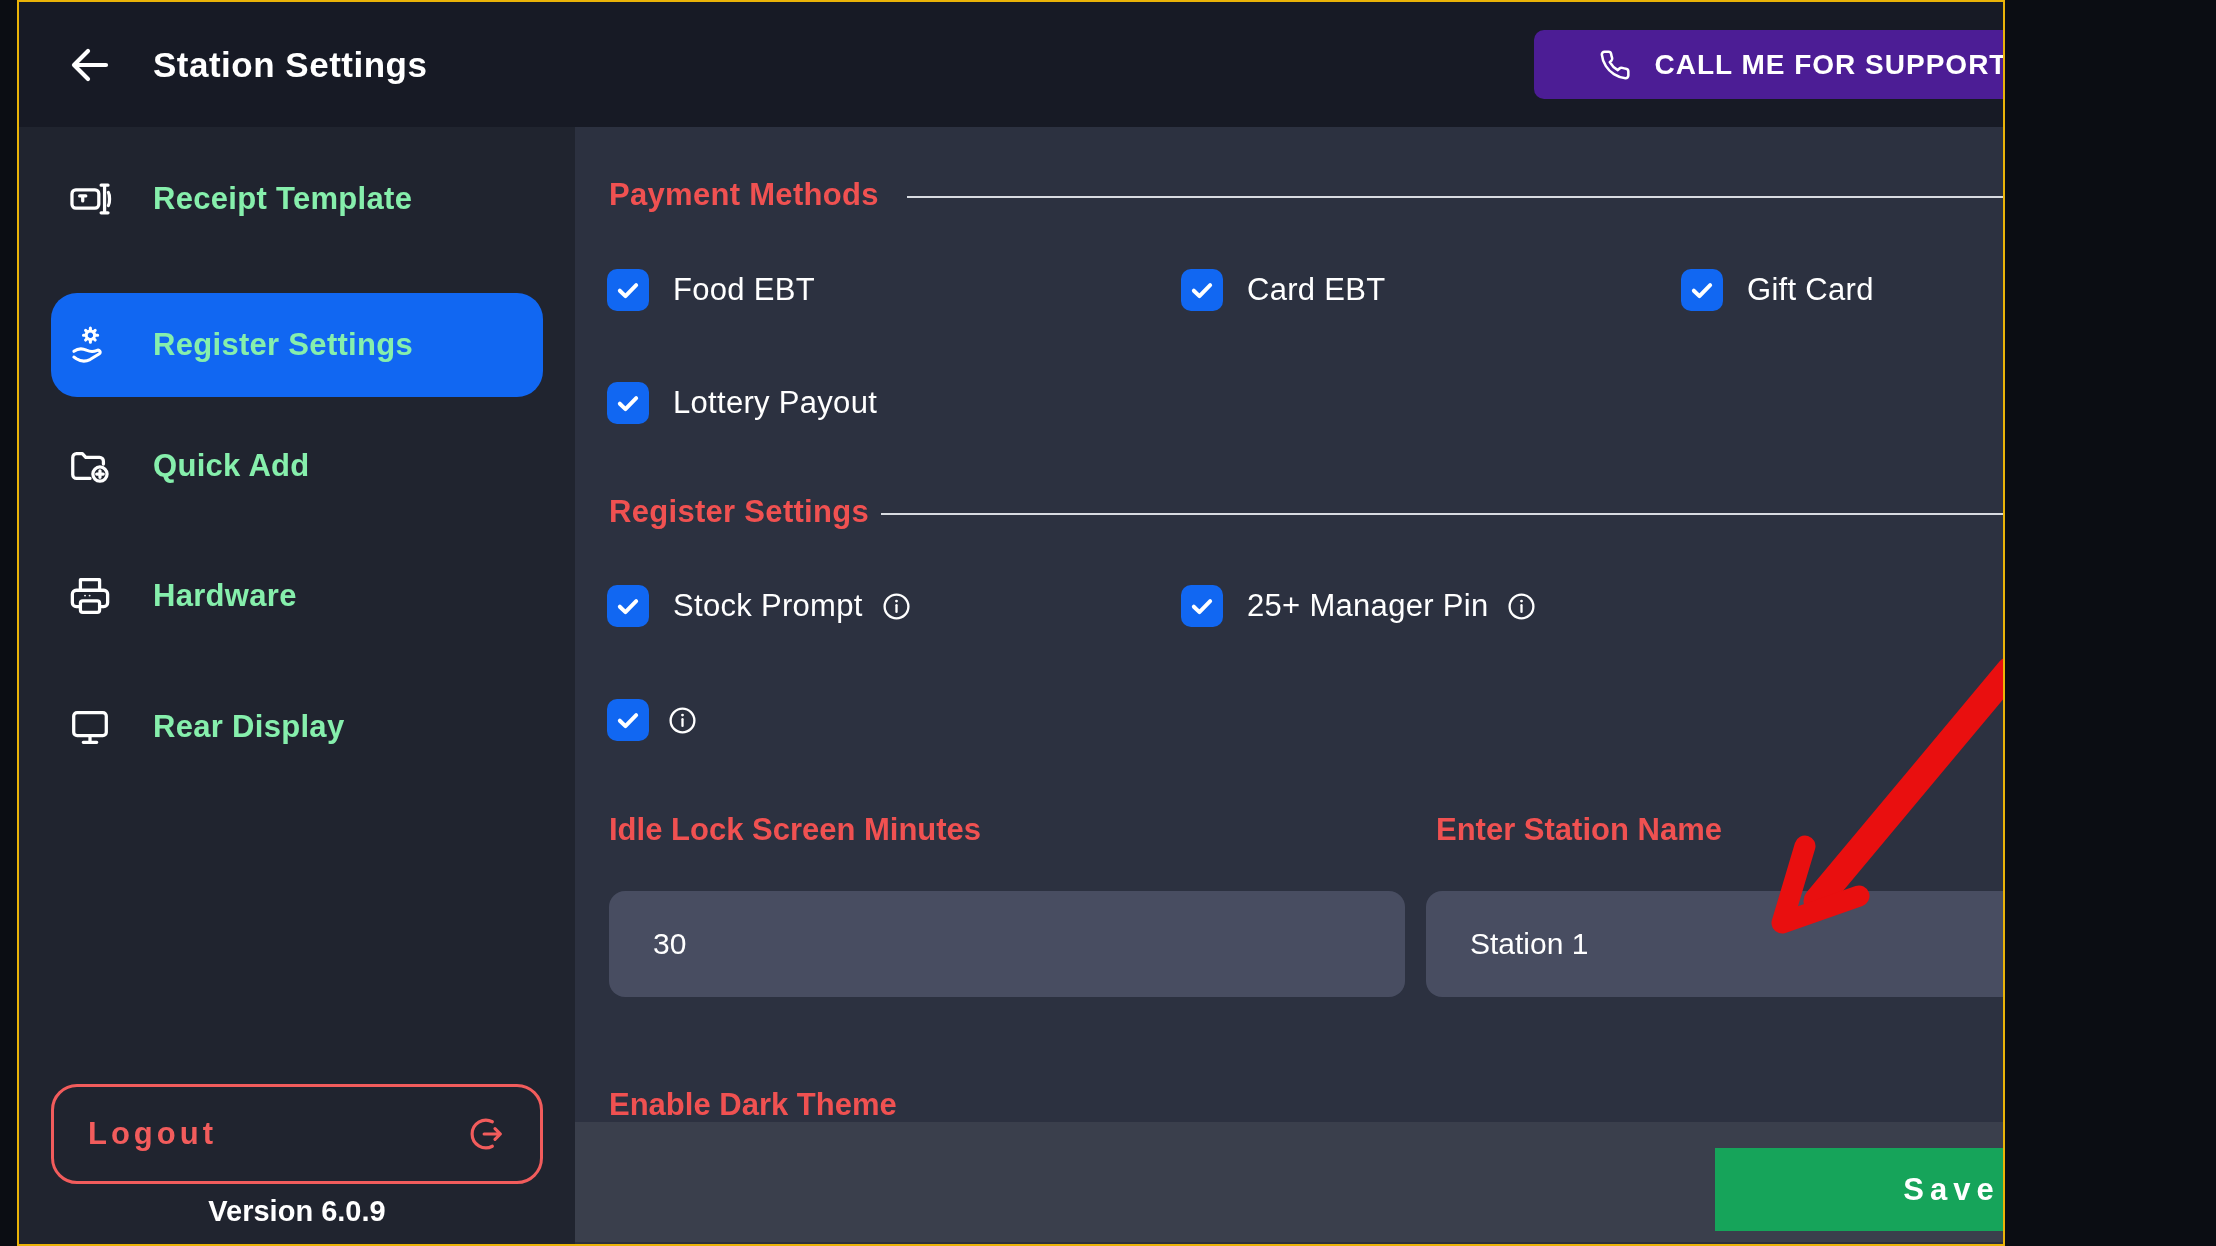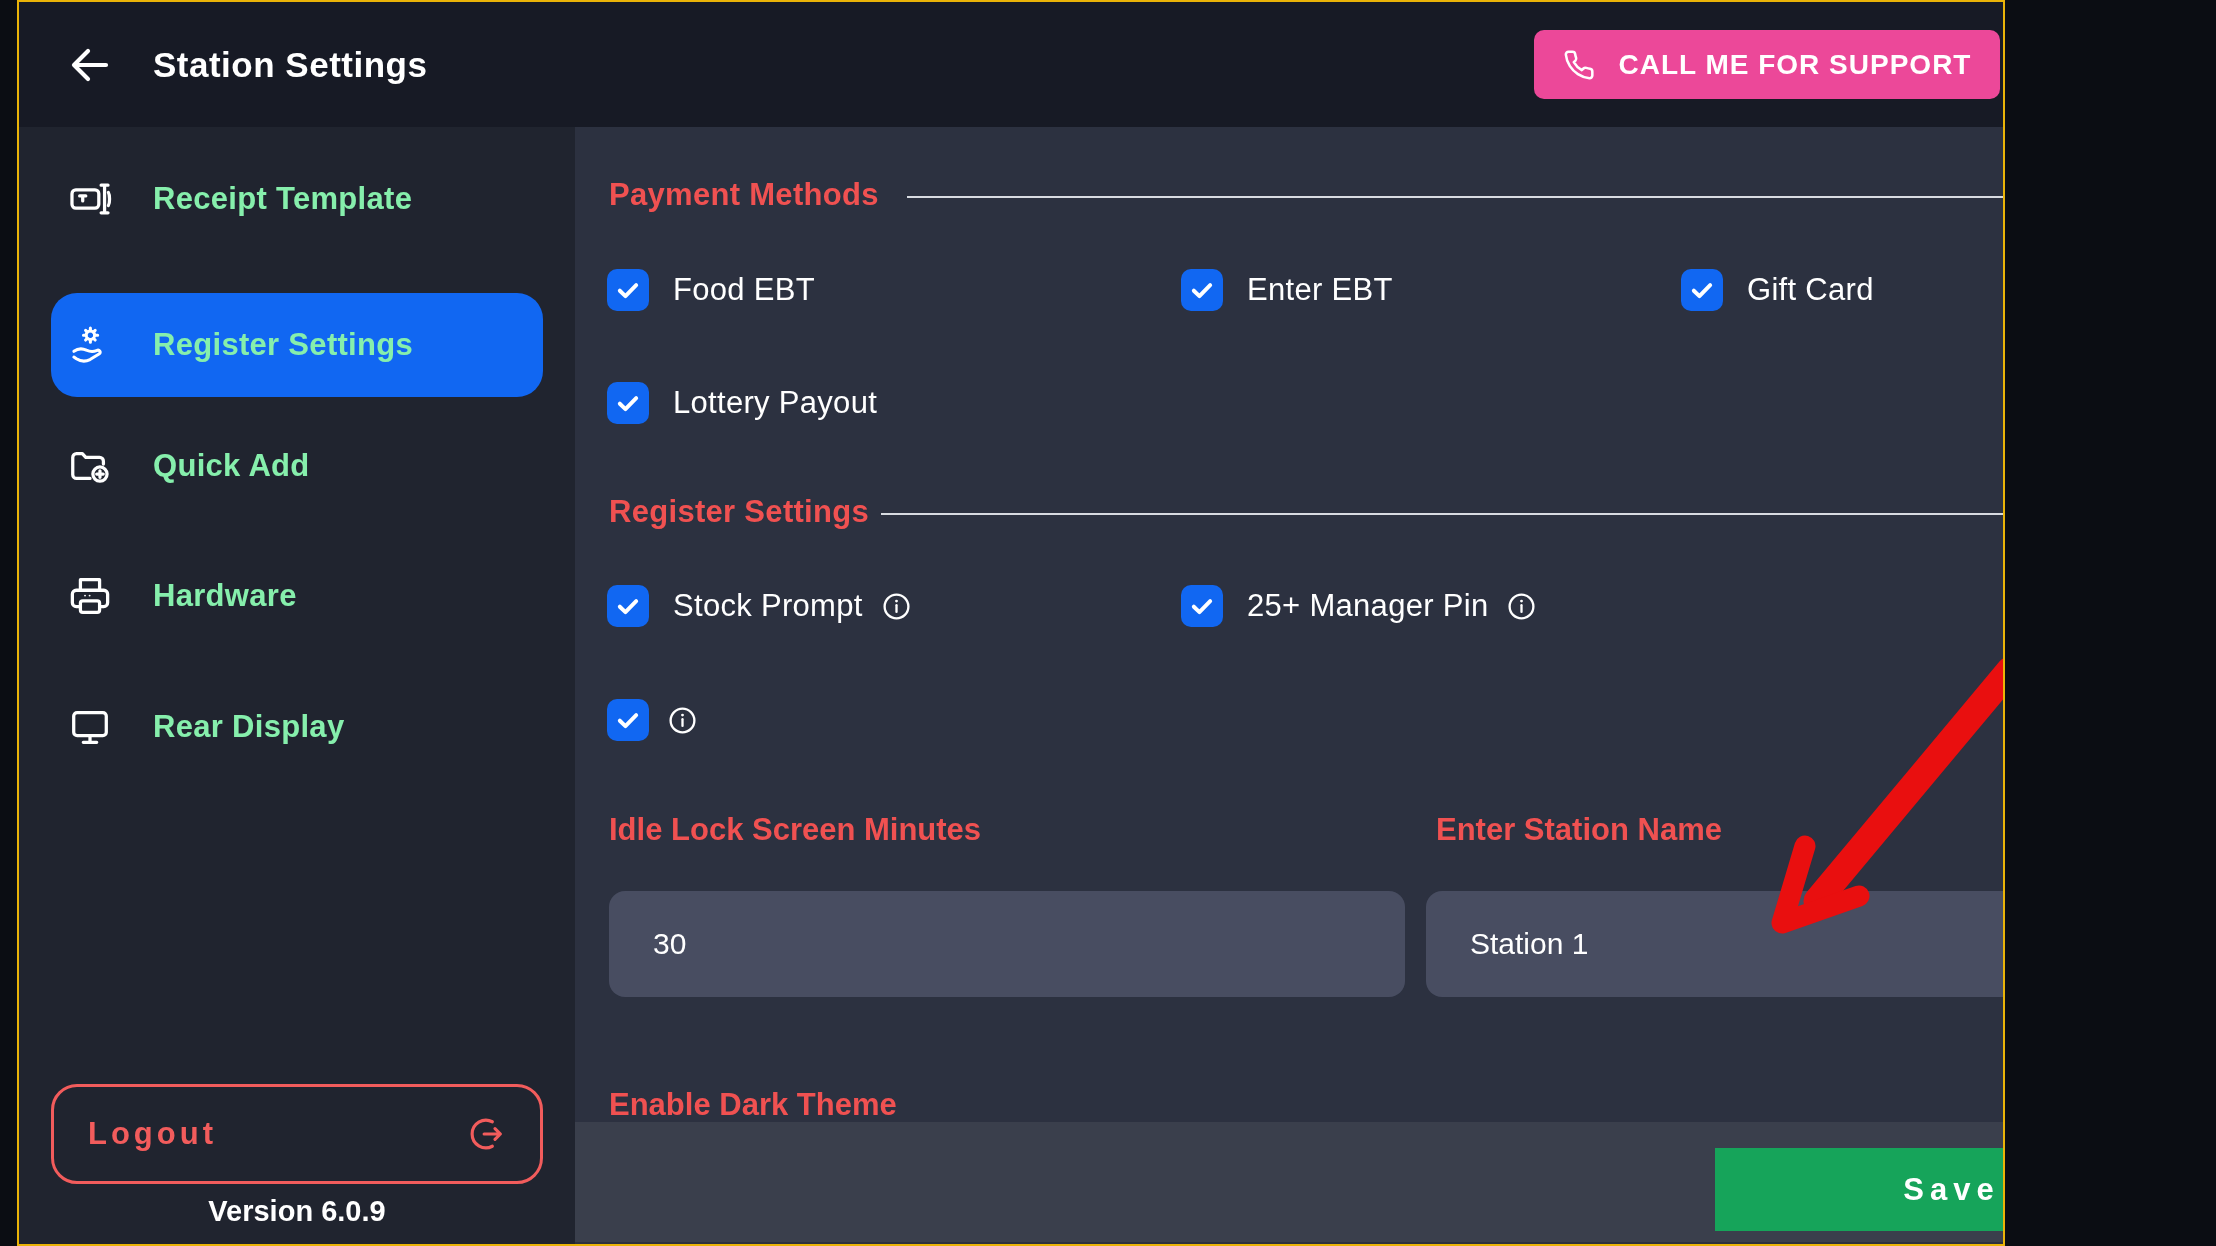--- a/index.html
+++ b/index.html
@@ -9,21 +9,21 @@
     overflow:hidden;font-family:"Liberation Sans",sans-serif;margin-left:17px;
     -webkit-font-smoothing:antialiased;
   }
   svg{display:block;}
   .stroke-ic{fill:none;stroke:#fff;stroke-linecap:round;stroke-linejoin:round;}
 
   
   .topbar{position:absolute;left:0;top:0;width:100%;height:125px;background:#171A25;z-index:10;}
   .back-btn{position:absolute;left:42px;top:34px;width:58px;height:58px;display:flex;align-items:center;justify-content:center;cursor:pointer;}
   .topbar-title{position:absolute;left:134px;top:0;height:125px;line-height:125px;color:#fff;font-size:35px;font-weight:700;letter-spacing:.5px;}
-  .support-btn{position:absolute;left:1515px;top:28px;width:466px;height:69px;border-radius:10px;background:#ec4899;display:flex;align-items:center;justify-content:center;gap:24px;cursor:pointer;}
+  .support-btn{position:absolute;left:1515px;top:28px;width:466px;height:69px;border-radius:10px;background:#4c1d95;display:flex;align-items:center;justify-content:center;gap:24px;cursor:pointer;padding-left:36px;}
   .support-btn .lbl{color:#fff;font-size:28px;font-weight:700;letter-spacing:1px;}
   .icon-btn{position:absolute;top:29px;width:67px;height:67px;border-radius:16px;background:#353A46;display:flex;align-items:center;justify-content:center;cursor:pointer;}
   .icon-btn.refresh{left:2018px;}
   .icon-btn.home{left:2112px;}
 
   
   .sidebar{position:absolute;left:0;top:125px;width:556px;bottom:0;background:#20242F;z-index:5;}
   .nav-item{position:absolute;left:0;width:556px;height:104px;display:flex;align-items:center;cursor:pointer;}
   .nav-item .nico{margin-left:48px;width:46px;height:46px;flex:0 0 46px;}
   .nav-item .nlabel{margin-left:40px;color:#86efac;font-size:31px;font-weight:600;letter-spacing:.3px;}
@@ -163,21 +163,21 @@
     </div>
     <span class="clabel">Food EBT</span>
   </div>
 
   <div class="check-item" style="left:1162px;top:267px;">
     <div class="checkbox">
       <svg width="28" height="28" viewBox="0 0 24 24" class="stroke-ic" stroke-width="3.4">
           <polyline points="5 12.6 9.8 17.2 19 7.8"></polyline>
         </svg>
     </div>
-    <span class="clabel">Enter EBT</span>
+    <span class="clabel">Card EBT</span>
   </div>
 
   <div class="check-item" style="left:1662px;top:267px;">
     <div class="checkbox">
       <svg width="28" height="28" viewBox="0 0 24 24" class="stroke-ic" stroke-width="3.4">
           <polyline points="5 12.6 9.8 17.2 19 7.8"></polyline>
         </svg>
     </div>
     <span class="clabel">Gift Card</span>
   </div>

